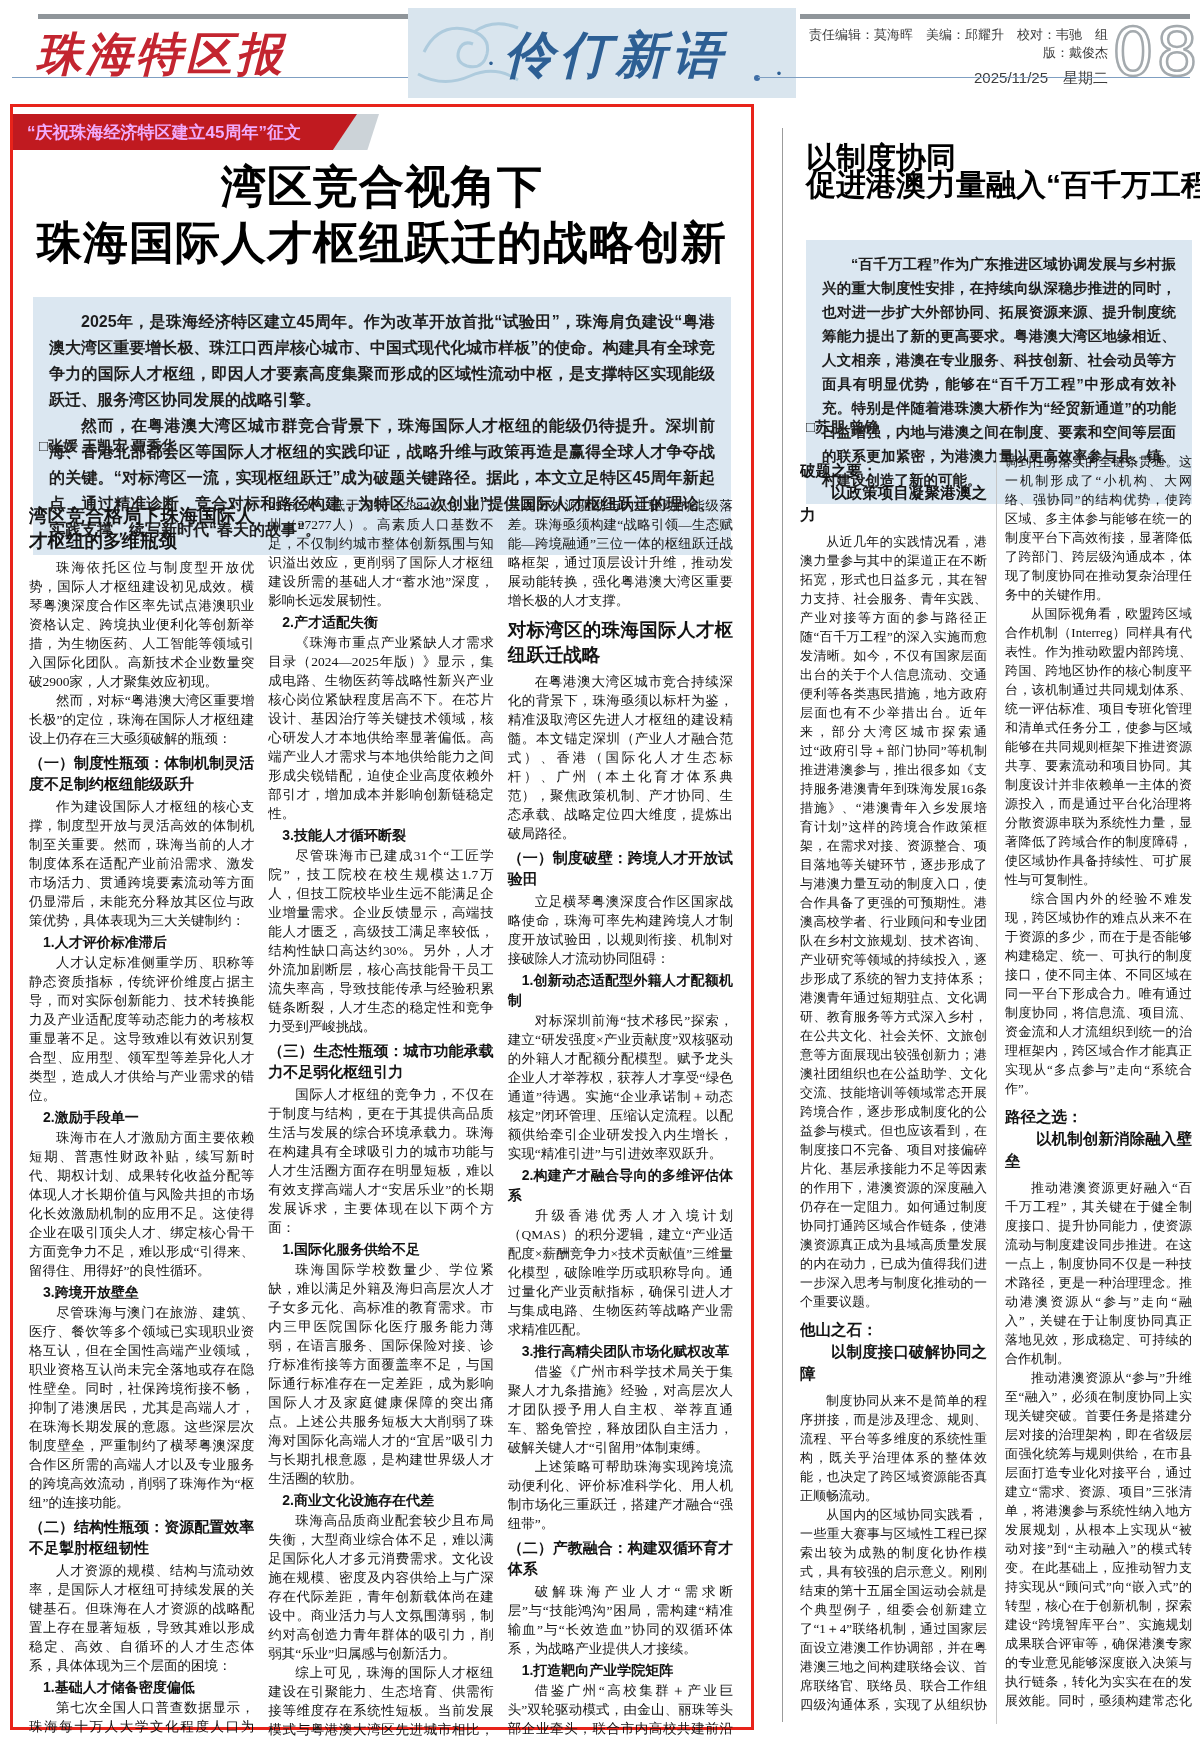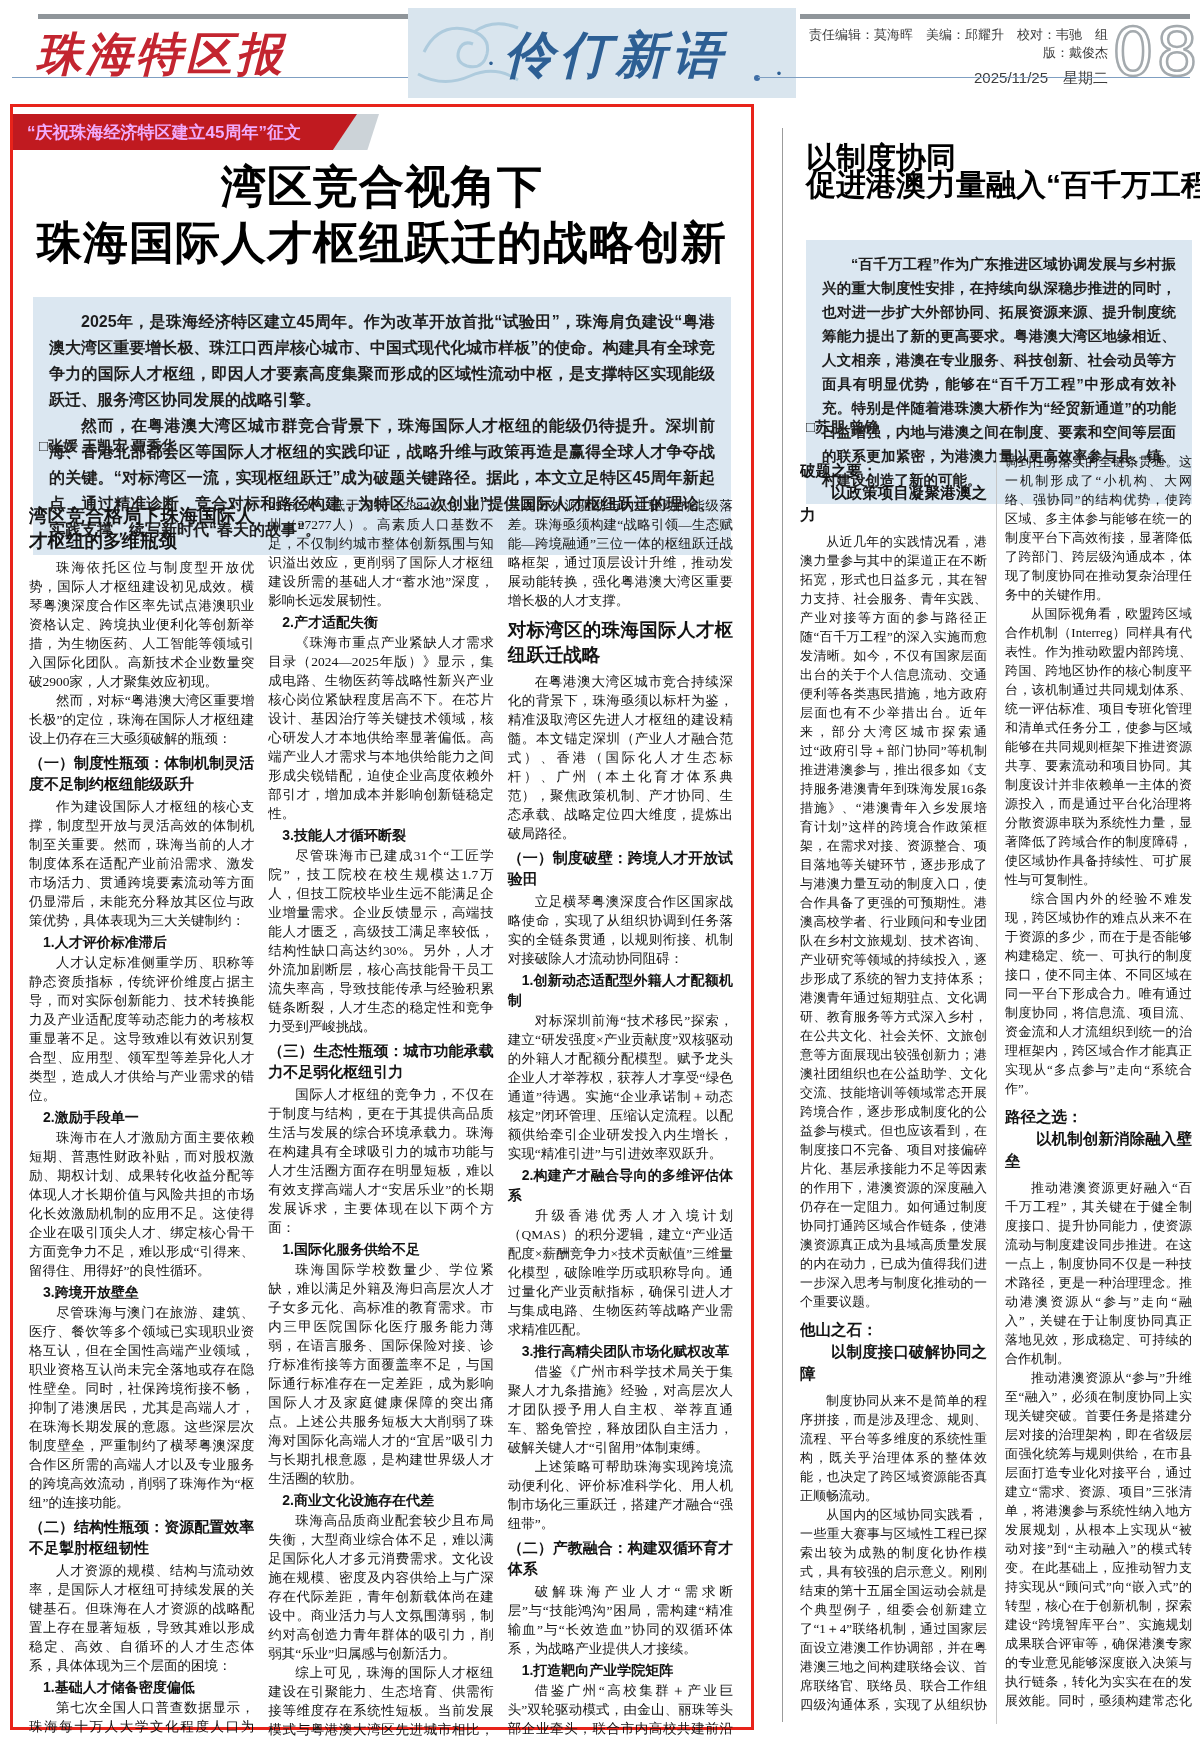--- a/index.html
+++ b/index.html
@@ -107,42 +107,42 @@
 
     <div class="abs body-cols" style="left:16px;top:354px;width:704px;height:1254px;">
         <div class="seg seg-h1">湾区竞合格局下珠海国际人才枢纽的多维瓶颈</div>
         <div class="seg seg-p">珠海依托区位与制度型开放优势，国际人才枢纽建设初见成效。横琴粤澳深度合作区率先试点港澳职业资格认定、跨境执业便利化等创新举措，为生物医药、人工智能等领域引入国际化团队。高新技术企业数量突破2900家，人才聚集效应初现。</div>
         <div class="seg seg-p">然而，对标“粤港澳大湾区重要增长极”的定位，珠海在国际人才枢纽建设上仍存在三大亟须破解的瓶颈：</div>
         <div class="seg seg-h2">（一）制度性瓶颈：体制机制灵活度不足制约枢纽能级跃升</div>
         <div class="seg seg-p">作为建设国际人才枢纽的核心支撑，制度型开放与灵活高效的体制机制至关重要。然而，珠海当前的人才制度体系在适配产业前沿需求、激发市场活力、贯通跨境要素流动等方面仍显滞后，未能充分释放其区位与政策优势，具体表现为三大关键制约：</div>
         <div class="seg seg-h3">1.人才评价标准滞后</div>
         <div class="seg seg-p">人才认定标准侧重学历、职称等静态资质指标，传统评价维度占据主导，而对实际创新能力、技术转换能力及产业适配度等动态能力的考核权重显著不足。这导致难以有效识别复合型、应用型、领军型等差异化人才类型，造成人才供给与产业需求的错位。</div>
         <div class="seg seg-h3">2.激励手段单一</div>
-        <div class="seg seg-p">珠海市在人才激励方面主要依赖短期、普惠性财政补贴，而对股权激励、期权计划、成果转化收益分配等体现人才长期价值与风险共担的市场化长效激励机制的应用不足。这使得企业在吸引顶尖人才、绑定核心骨干方面竞争力不足，难以形成“引得来、留得住、用得好”的良性循环。</div>
+        <div class="seg seg-p">珠海市在人才激励方面主要依赖短期、普惠性财政补贴，续写新时代、期权计划、成果转化收益分配等体现人才长期价值与风险共担的市场化长效激励机制的应用不足。这使得企业在吸引顶尖人才、绑定核心骨干方面竞争力不足，难以形成“引得来、留得住、用得好”的良性循环。</div>
         <div class="seg seg-h3">3.跨境开放壁垒</div>
         <div class="seg seg-p">尽管珠海与澳门在旅游、建筑、医疗、餐饮等多个领域已实现职业资格互认，但在全国性高端产业领域，职业资格互认尚未完全落地或存在隐性壁垒。同时，社保跨境衔接不畅，抑制了港澳居民，尤其是高端人才，在珠海长期发展的意愿。这些深层次制度壁垒，严重制约了横琴粤澳深度合作区所需的高端人才以及专业服务的跨境高效流动，削弱了珠海作为“枢纽”的连接功能。</div>
         <div class="seg seg-h2">（二）结构性瓶颈：资源配置效率不足掣肘枢纽韧性</div>
         <div class="seg seg-p">人才资源的规模、结构与流动效率，是国际人才枢纽可持续发展的关键基石。但珠海在人才资源的战略配置上存在显著短板，导致其难以形成稳定、高效、自循环的人才生态体系，具体体现为三个层面的困境：</div>
         <div class="seg seg-h3">1.基础人才储备密度偏低</div>
         <div class="seg seg-p">第七次全国人口普查数据显示，珠海每十万人大学文化程度人口为25752人，低于深圳（28849人）和广州（27277人）。高素质人口基数不足，不仅制约城市整体创新氛围与知识溢出效应，更削弱了国际人才枢纽建设所需的基础人才“蓄水池”深度，影响长远发展韧性。</div>
         <div class="seg seg-h3">2.产才适配失衡</div>
         <div class="seg seg-p">《珠海市重点产业紧缺人才需求目录（2024—2025年版）》显示，集成电路、生物医药等战略性新兴产业核心岗位紧缺程度居高不下。在芯片设计、基因治疗等关键技术领域，核心研发人才本地供给率显著偏低。高端产业人才需求与本地供给能力之间形成尖锐错配，迫使企业高度依赖外部引才，增加成本并影响创新链稳定性。</div>
         <div class="seg seg-h3">3.技能人才循环断裂</div>
         <div class="seg seg-p">尽管珠海市已建成31个“工匠学院”，技工院校在校生规模达1.7万人，但技工院校毕业生远不能满足企业增量需求。企业反馈显示，高端技能人才匮乏，高级技工满足率较低，结构性缺口高达约30%。另外，人才外流加剧断层，核心高技能骨干员工流失率高，导致技能传承与经验积累链条断裂，人才生态的稳定性和竞争力受到严峻挑战。</div>
         <div class="seg seg-h2">（三）生态性瓶颈：城市功能承载力不足弱化枢纽引力</div>
         <div class="seg seg-p">国际人才枢纽的竞争力，不仅在于制度与结构，更在于其提供高品质生活与发展的综合环境承载力。珠海在构建具有全球吸引力的城市功能与人才生活圈方面存在明显短板，难以有效支撑高端人才“安居乐业”的长期发展诉求，主要体现在以下两个方面：</div>
         <div class="seg seg-h3">1.国际化服务供给不足</div>
         <div class="seg seg-p">珠海国际学校数量少、学位紧缺，难以满足外籍及海归高层次人才子女多元化、高标准的教育需求。市内三甲医院国际化医疗服务能力薄弱，在语言服务、国际保险对接、诊疗标准衔接等方面覆盖率不足，与国际通行标准存在一定差距，成为影响国际人才及家庭健康保障的突出痛点。上述公共服务短板大大削弱了珠海对国际化高端人才的“宜居”吸引力与长期扎根意愿，是构建世界级人才生活圈的软肋。</div>
         <div class="seg seg-h3">2.商业文化设施存在代差</div>
         <div class="seg seg-p">珠海高品质商业配套较少且布局失衡，大型商业综合体不足，难以满足国际化人才多元消费需求。文化设施在规模、密度及内容供给上与广深存在代际差距，青年创新载体尚在建设中。商业活力与人文氛围薄弱，制约对高创造力青年群体的吸引力，削弱其“乐业”归属感与创新活力。</div>
         <div class="seg seg-p">综上可见，珠海的国际人才枢纽建设在引聚能力、生态培育、供需衔接等维度存在系统性短板。当前发展模式与粤港澳大湾区先进城市相比，呈现出外源驱动与内生驱动的能级落差。珠海亟须构建“战略引领—生态赋能—跨境融通”三位一体的枢纽跃迁战略框架，通过顶层设计升维，推动发展动能转换，强化粤港澳大湾区重要增长极的人才支撑。</div>
         <div class="seg seg-h1">对标湾区的珠海国际人才枢纽跃迁战略</div>
         <div class="seg seg-p">在粤港澳大湾区城市竞合持续深化的背景下，珠海亟须以标杆为鉴，精准汲取湾区先进人才枢纽的建设精髓。本文锚定深圳（产业人才融合范式）、香港（国际化人才生态标杆）、广州（本土化育才体系典范），聚焦政策机制、产才协同、生态承载、战略定位四大维度，提炼出破局路径。</div>
         <div class="seg seg-h2">（一）制度破壁：跨境人才开放试验田</div>
-        <div class="seg seg-p">立足横琴粤澳深度合作区国家战略使命，实现了从组织协调到任务落实的全链条贯通，以规则衔接、机制对接破除人才流动协同阻碍：</div>
+        <div class="seg seg-p">立足横琴粤澳深度合作区国家战略使命，珠海可率先构建跨境人才制度开放试验田，以规则衔接、机制对接破除人才流动协同阻碍：</div>
         <div class="seg seg-h3">1.创新动态适配型外籍人才配额机制</div>
         <div class="seg seg-p">对标深圳前海“技术移民”探索，建立“研发强度×产业贡献度”双核驱动的外籍人才配额分配模型。赋予龙头企业人才举荐权，获荐人才享受“绿色通道”待遇。实施“企业承诺制＋动态核定”闭环管理、压缩认定流程。以配额供给牵引企业研发投入内生增长，实现“精准引进”与引进效率双跃升。</div>
         <div class="seg seg-h3">2.构建产才融合导向的多维评估体系</div>
         <div class="seg seg-p">升级香港优秀人才入境计划（QMAS）的积分逻辑，建立“产业适配度×薪酬竞争力×技术贡献值”三维量化模型，破除唯学历或职称导向。通过量化产业贡献指标，确保引进人才与集成电路、生物医药等战略产业需求精准匹配。</div>
         <div class="seg seg-h3">3.推行高精尖团队市场化赋权改革</div>
         <div class="seg seg-p">借鉴《广州市科学技术局关于集聚人才九条措施》经验，对高层次人才团队授予用人自主权、举荐直通车、豁免管控，释放团队自主活力，破解关键人才“引留用”体制束缚。</div>
         <div class="seg seg-p">上述策略可帮助珠海实现跨境流动便利化、评价标准科学化、用人机制市场化三重跃迁，搭建产才融合“强纽带”。</div>
         <div class="seg seg-h2">（二）产教融合：构建双循环育才体系</div>
         <div class="seg seg-p">破解珠海产业人才“需求断层”与“技能鸿沟”困局，需构建“精准输血”与“长效造血”协同的双循环体系，为战略产业提供人才接续。</div>
         <div class="seg seg-h3">1.打造靶向产业学院矩阵</div>

